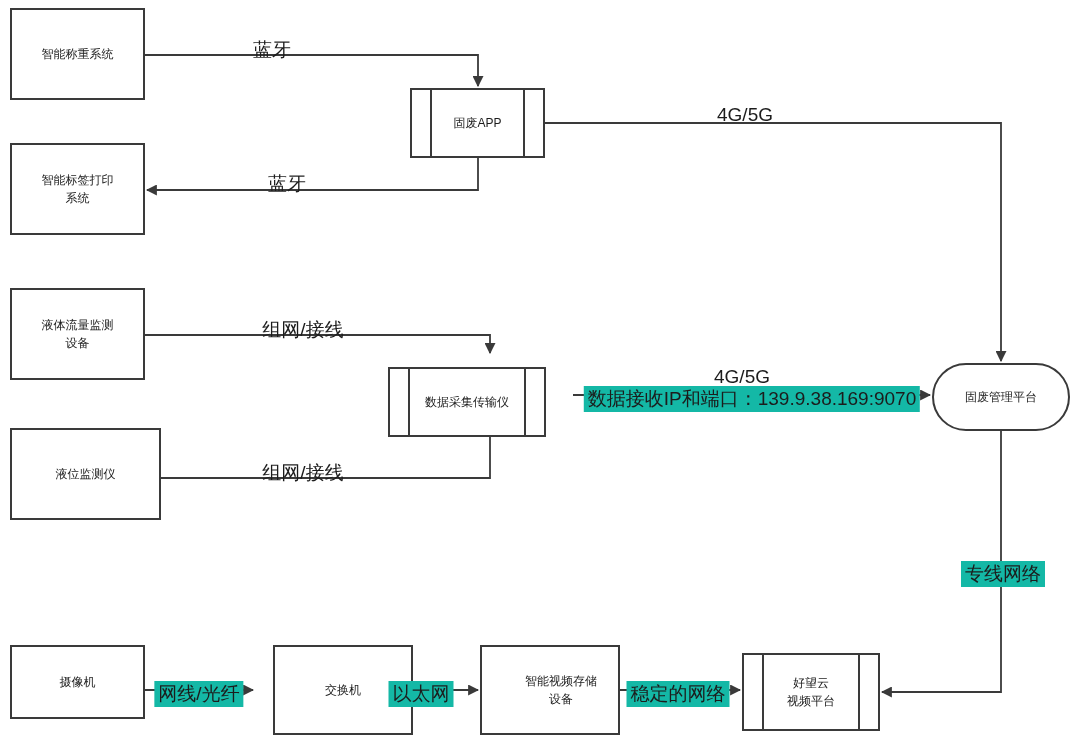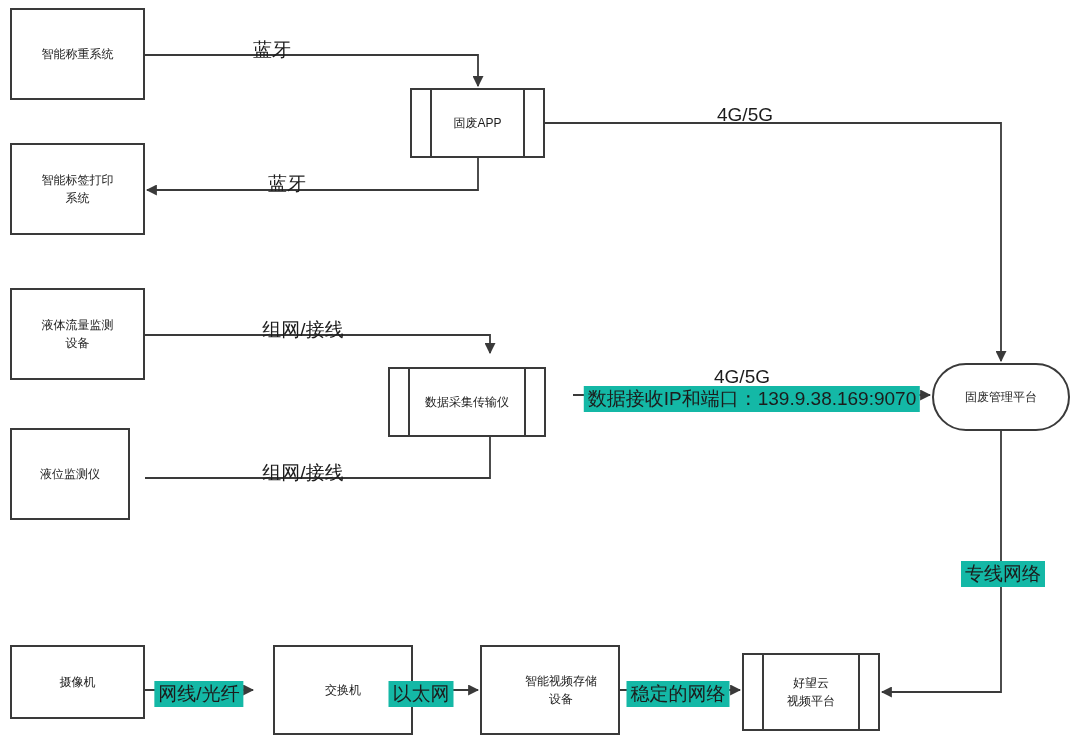--- a/index.html
+++ b/index.html
@@ -77,21 +77,21 @@
   <div class="node" style="left:10px; top:143px; width:135px; height:92px;">
     <span class="label">智能标签打印
 系统</span>
   </div>
 
   <div class="node" style="left:10px; top:288px; width:135px; height:92px;">
     <span class="label">液体流量监测
 设备</span>
   </div>
 
-  <div class="node" style="left:10px; top:428px; width:120px; height:92px;font-family:Liberation Serif, serif;">
+  <div class="node" style="left:10px; top:428px; width:151px; height:92px;font-family:Liberation Serif, serif;">
     <span class="label">液位监测仪</span>
   </div>
 
   <div class="node" style="left:10px; top:645px; width:135px; height:74px;">
     <span class="label">摄像机</span>
   </div>
 
   <div class="node" style="left:255px; top:645px; width:140px; height:90px;margin-left:18px;">
     <span class="label">交换机</span>
   </div>

